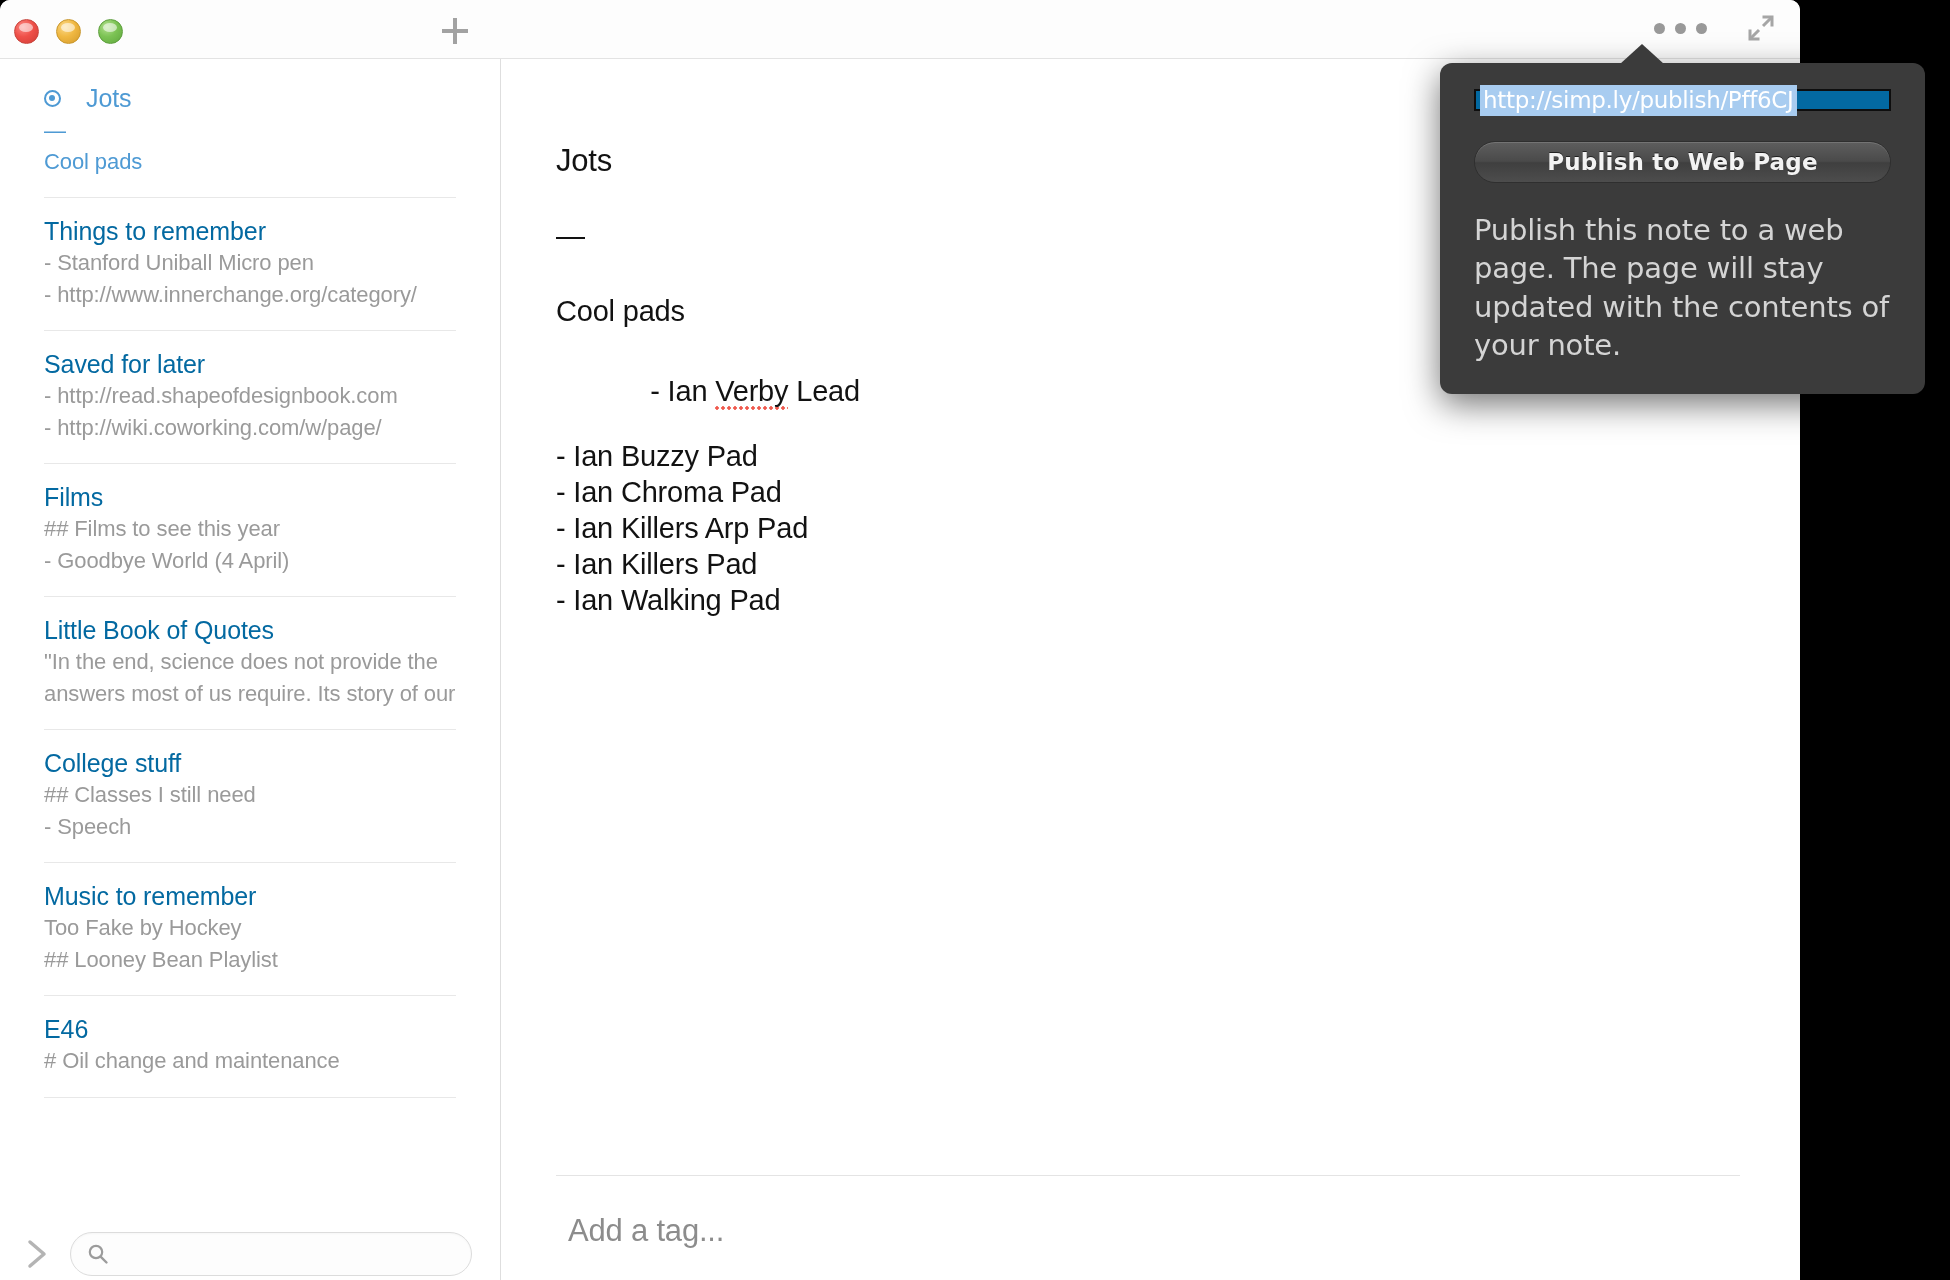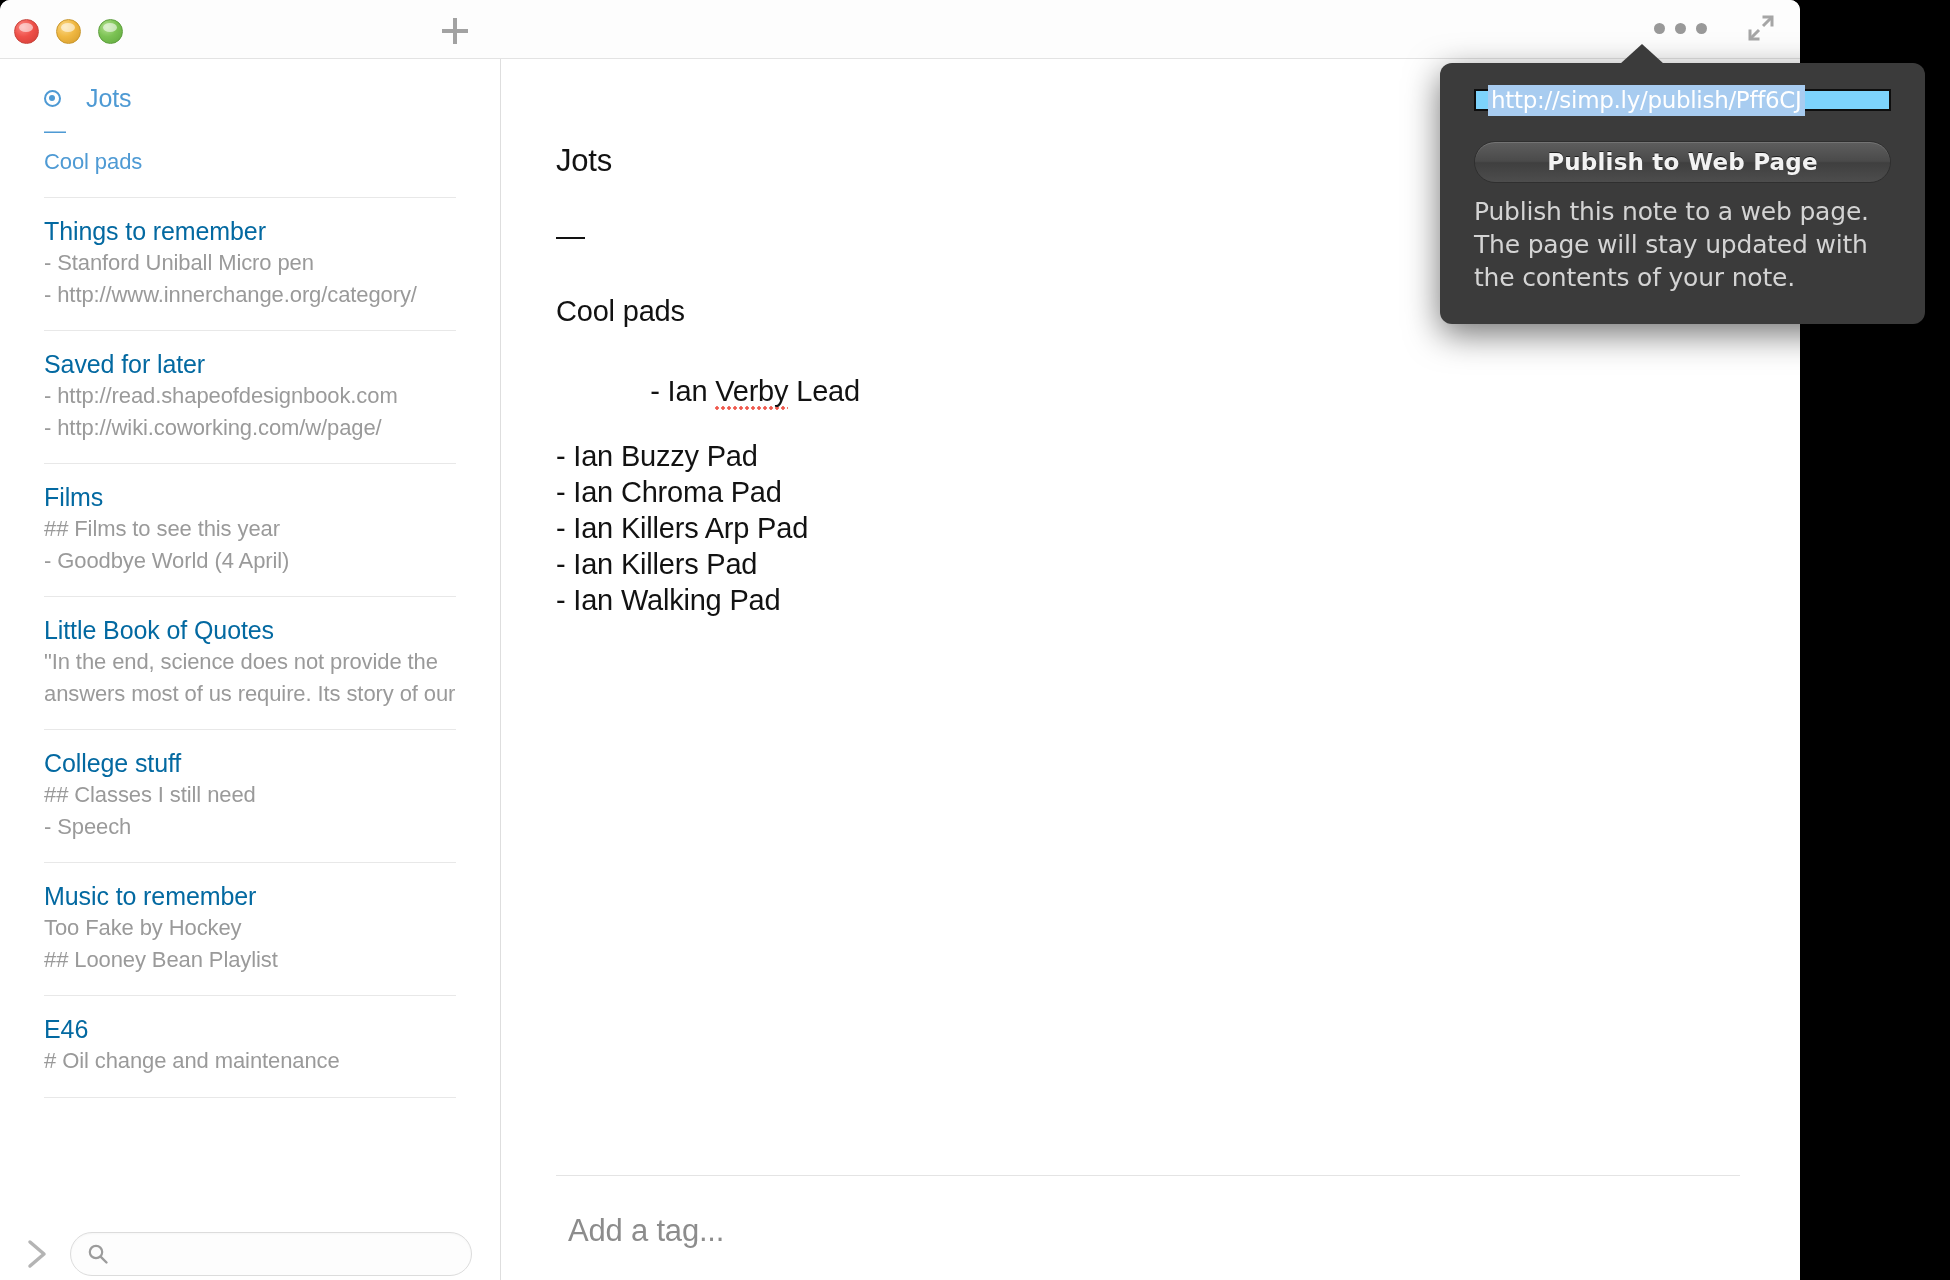--- a/index.html
+++ b/index.html
@@ -253,25 +253,25 @@
   #popover-arrow {
     position: absolute;
     left: 180px; top: -19px;
     width: 0; height: 0;
     border-left: 22px solid transparent;
     border-right: 22px solid transparent;
     border-bottom: 20px solid #3b3b3b;
   }
   #publish-url-field {
     height: 22px;
-    background: #7dd3fc;
+    background: #0369a1;
     border: 2px solid #0e0e0e;
     display: flex;
     align-items: center;
-    padding: 0 12px;
+    padding: 0 4px;
   }
   #publish-url-text {
     font-family: "DejaVu Sans", sans-serif;
     font-size: 23px;
     color: #ffffff;
     background: #a8ccf0;
     padding: 2px 3px 3px 3px;
     letter-spacing: -0.3px;
     white-space: nowrap;
   }
@@ -288,23 +288,23 @@
   }
   #publish-button-label {
     font-family: "DejaVu Sans", sans-serif;
     font-size: 23px;
     font-weight: bold;
     color: #f2f2f2;
     text-shadow: 0 -1px 0 rgba(0,0,0,0.6);
     letter-spacing: 0.2px;
   }
   #publish-description {
-    margin-top: 12px;
+    margin-top: 28px;
     font-family: "DejaVu Sans", sans-serif;
-    font-size: 25px;
+    font-size: 29px;
     line-height: 1.32;
     color: #d4d4d4;
     letter-spacing: -0.2px;
   }
 </style>
 </head>
 <body>
 
 <div id="screen">
 

